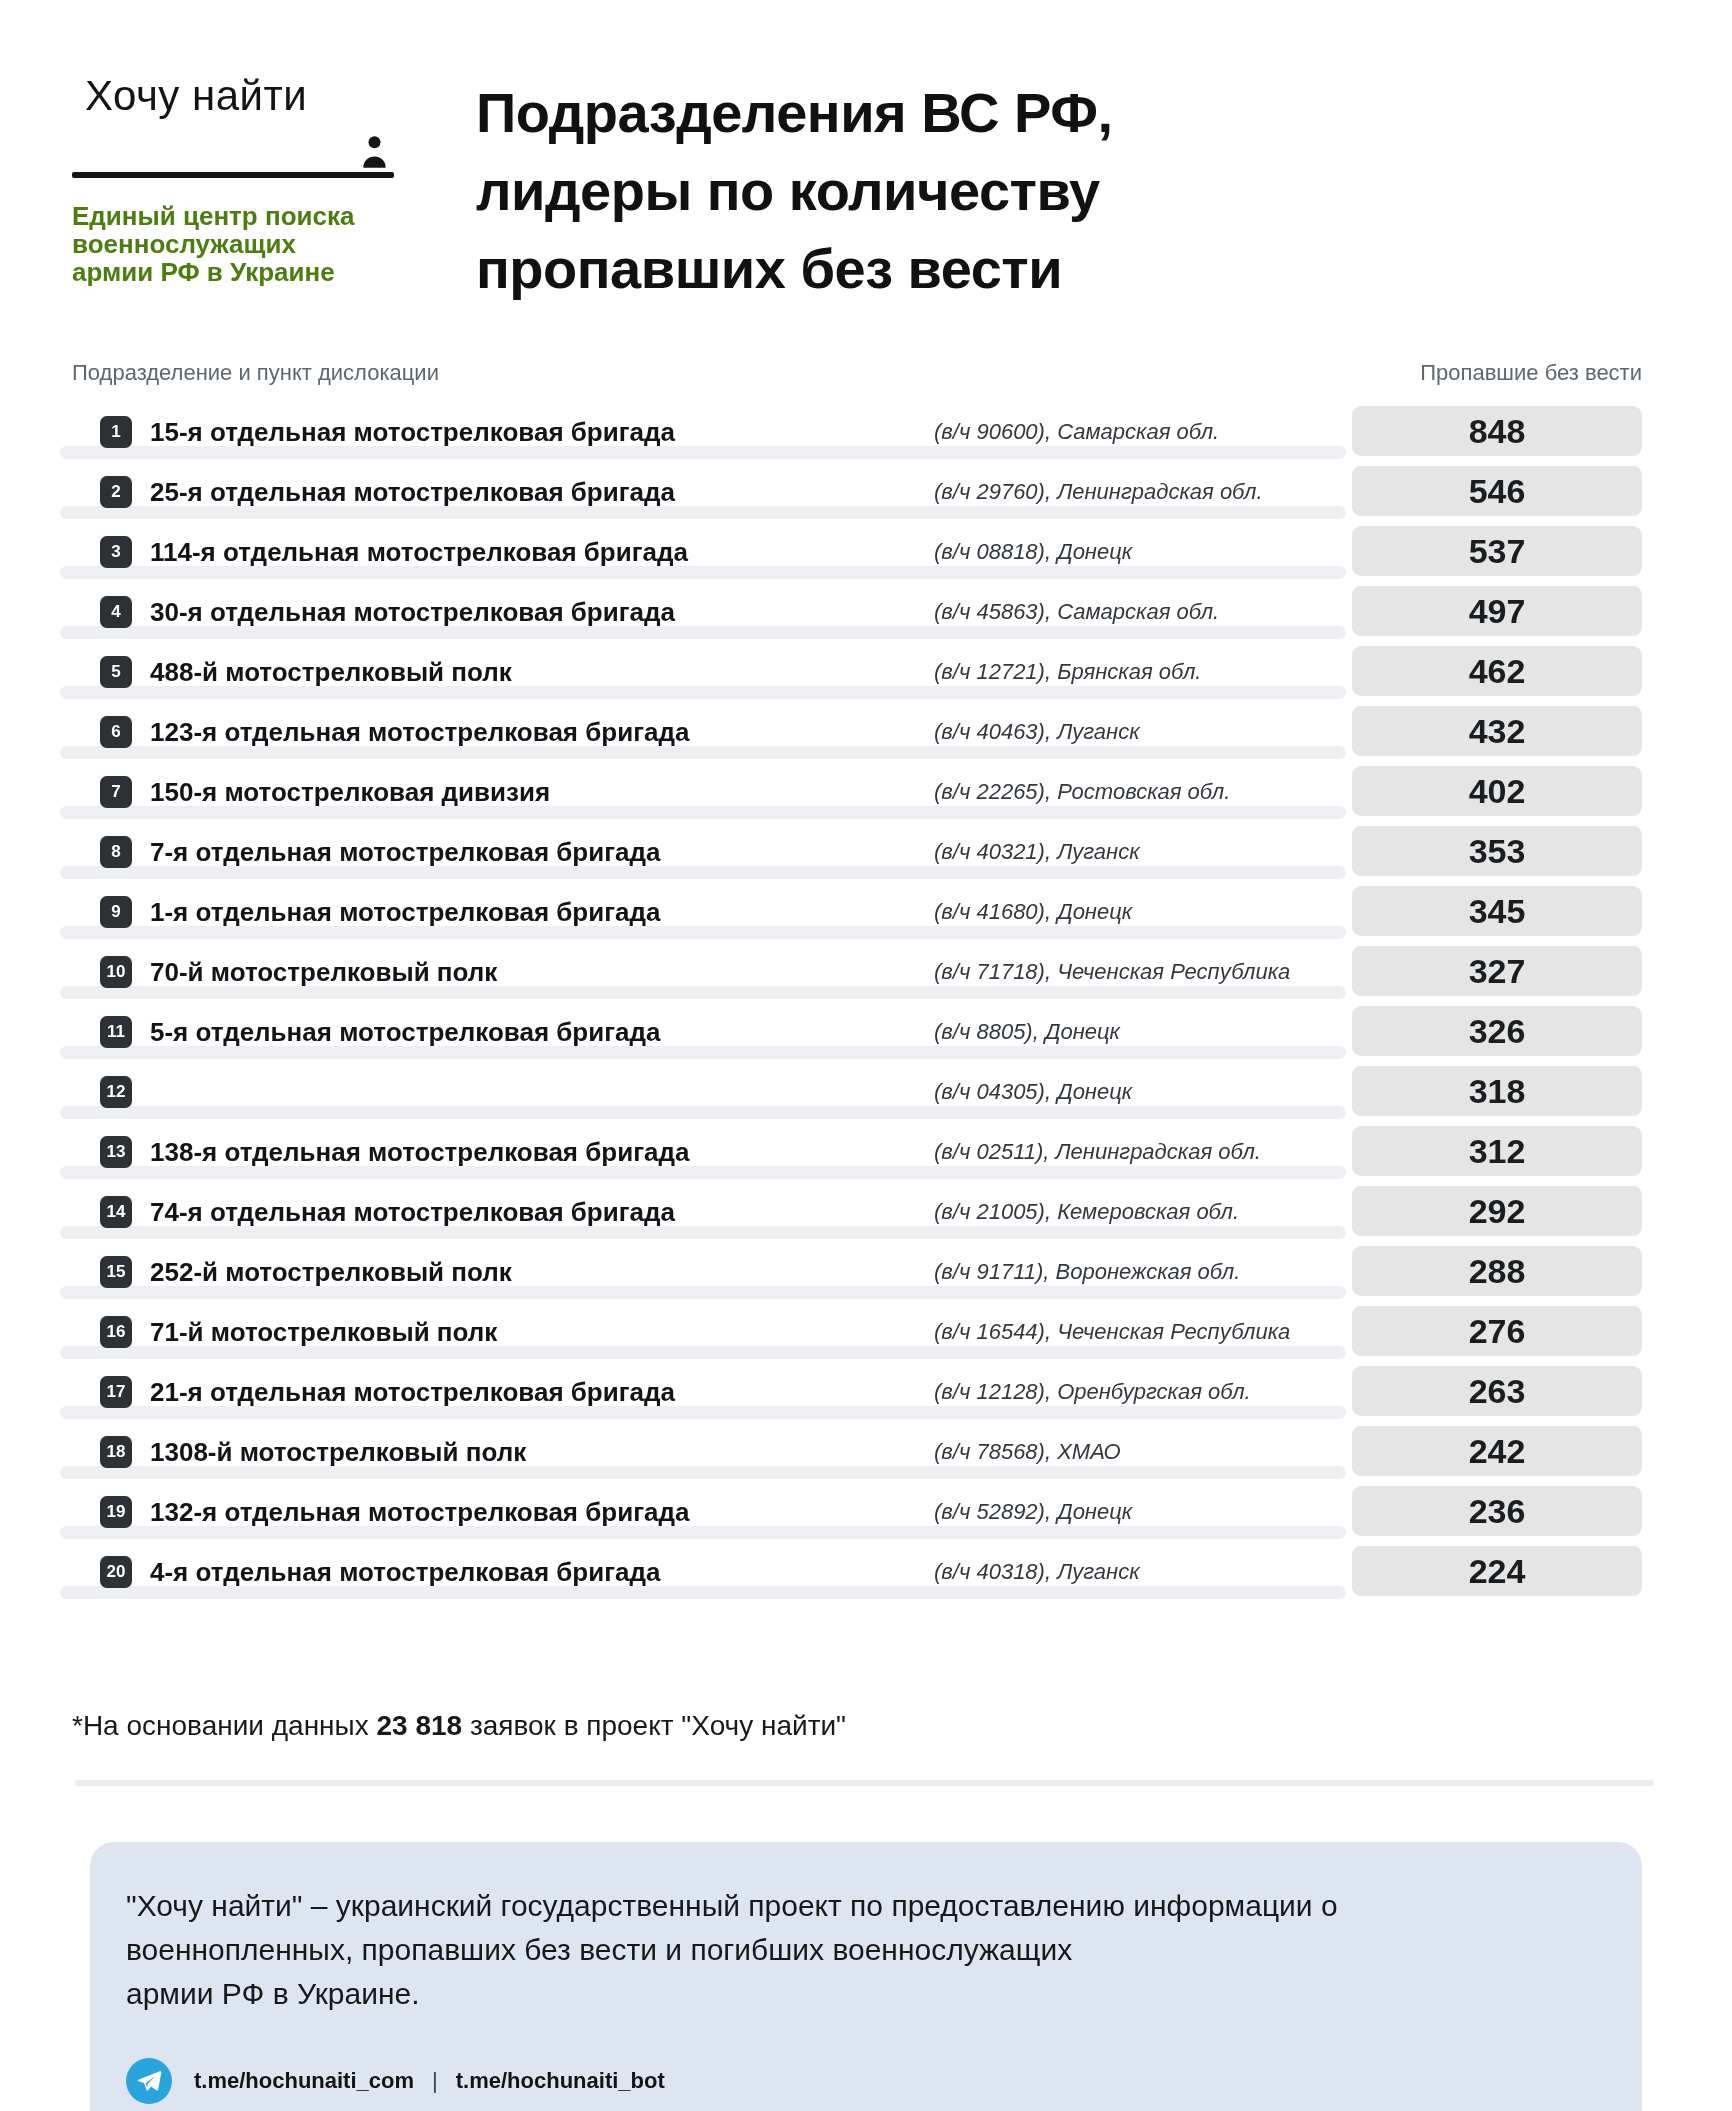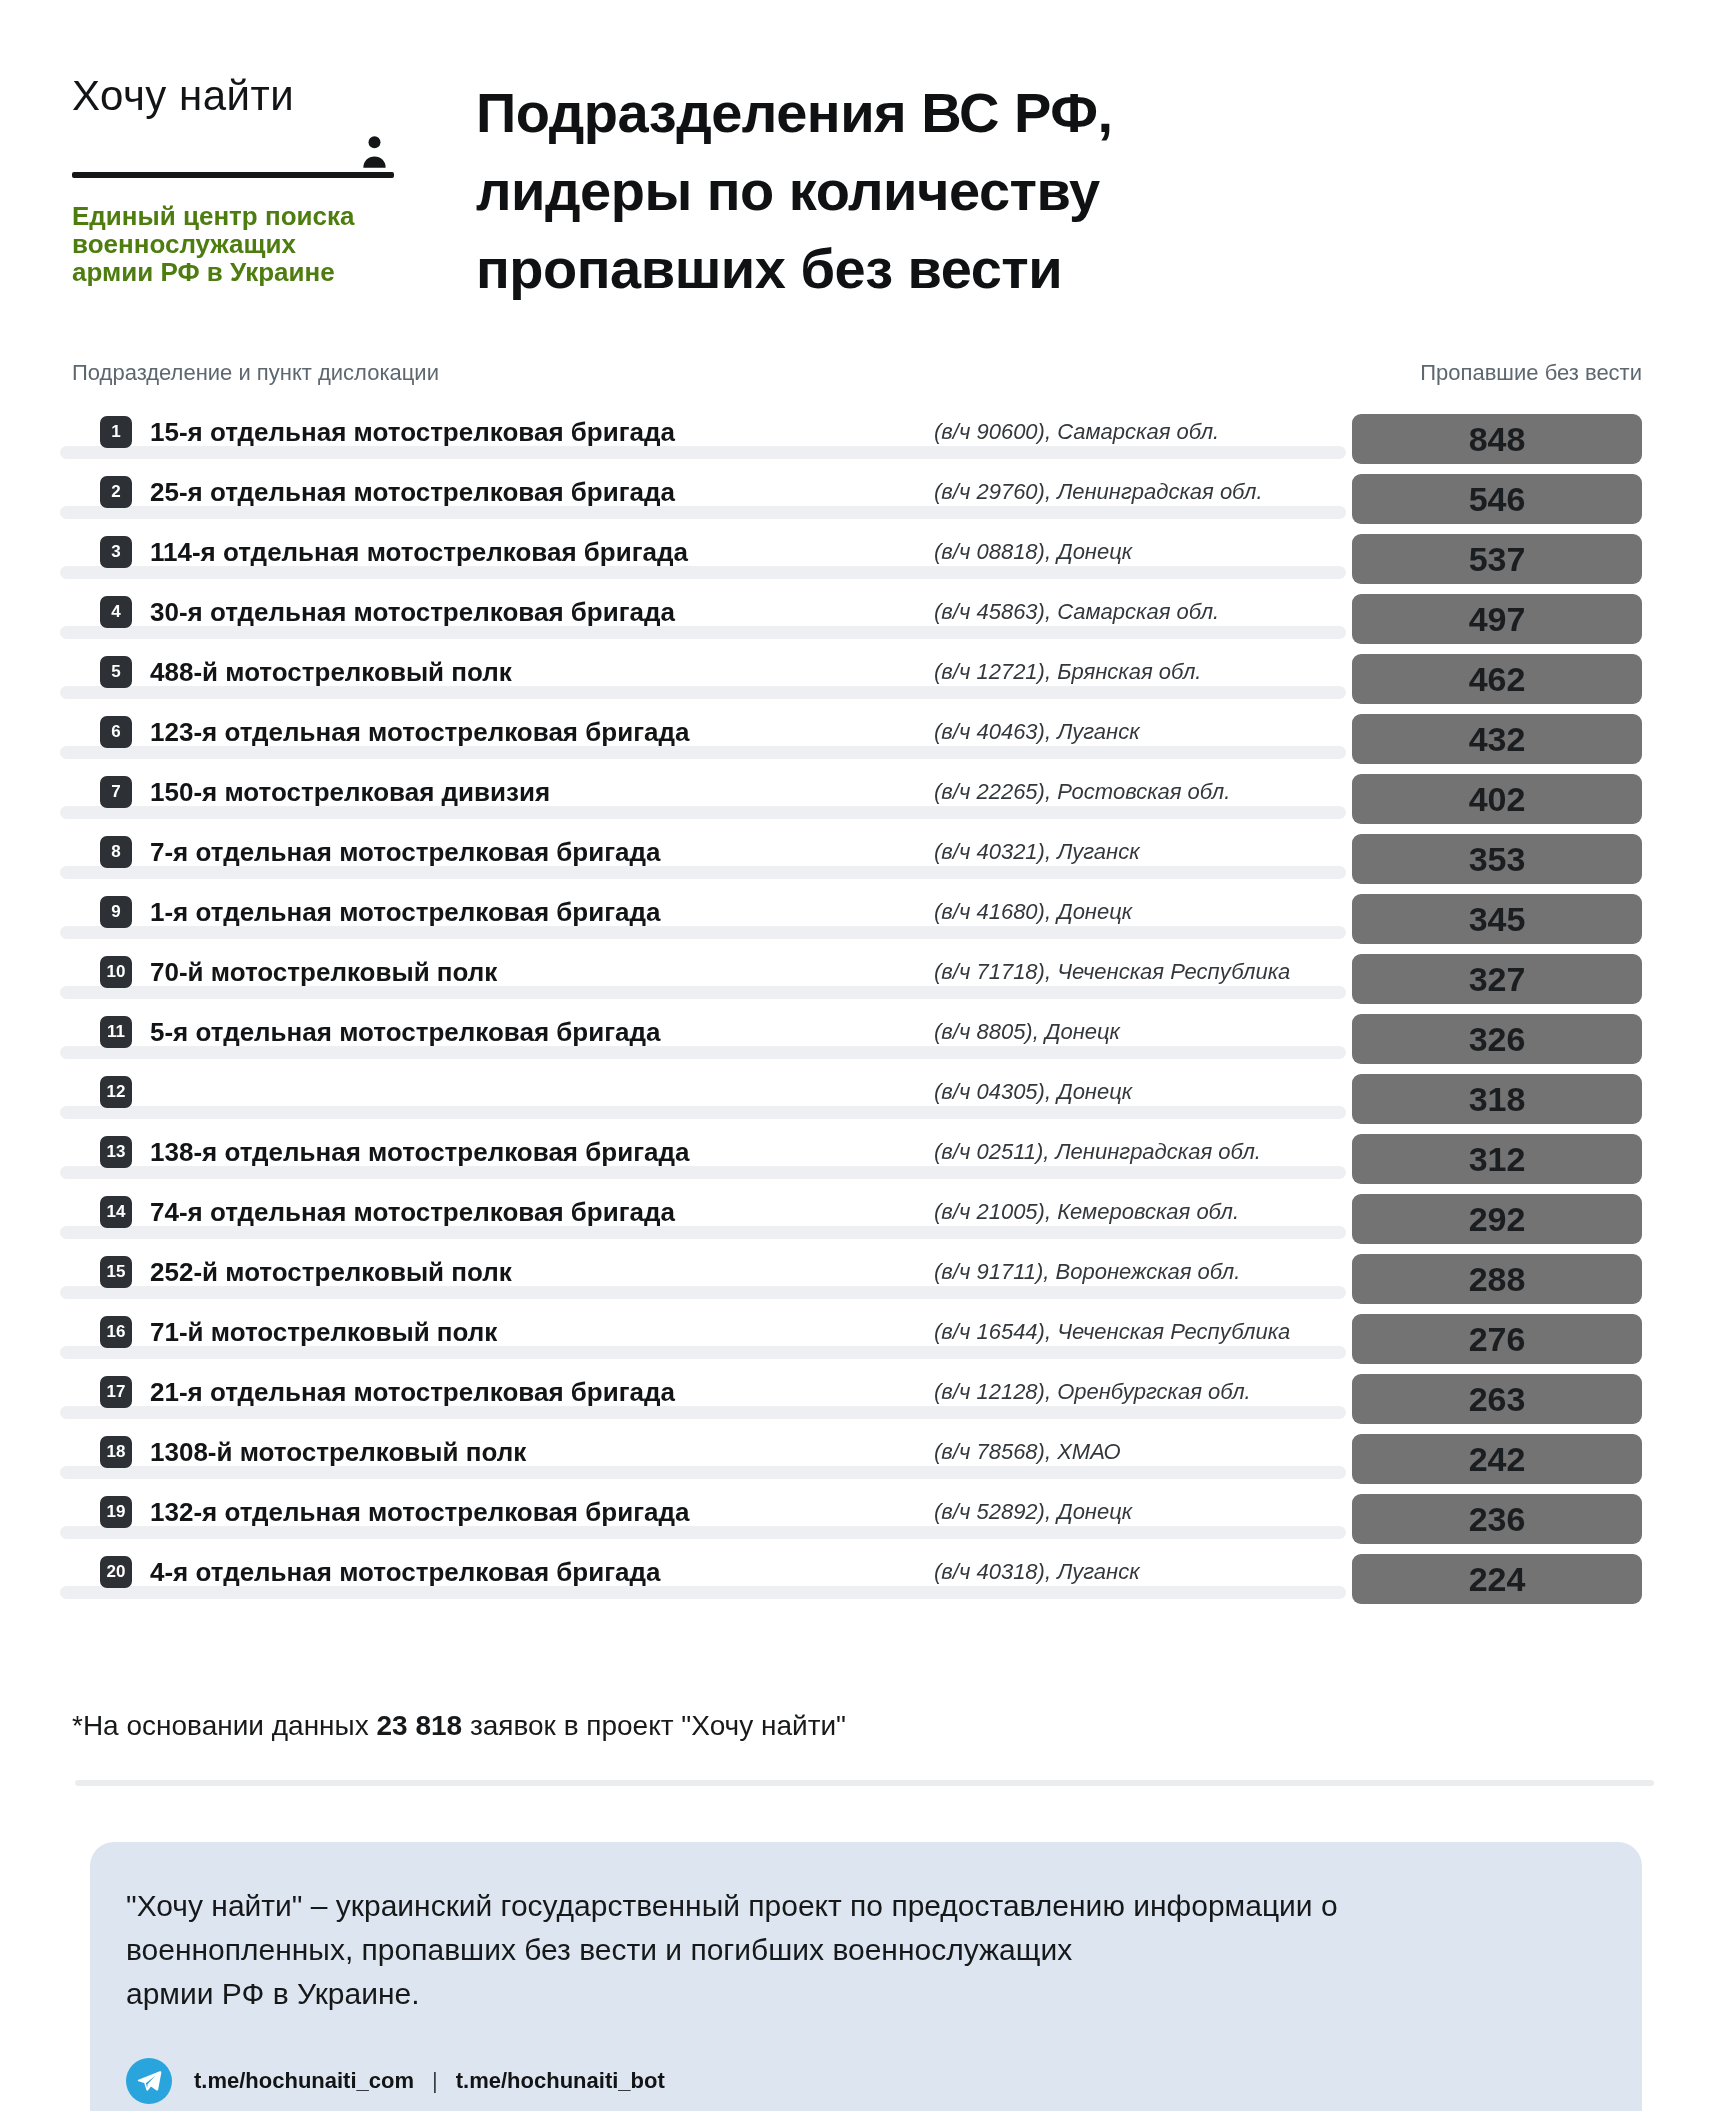--- a/index.html
+++ b/index.html
@@ -8,37 +8,37 @@
     width:1732px; min-height:2111px;
     font-family:"Liberation Sans","DejaVu Sans",sans-serif;
     color:#141618;
     position:relative;
   }
   .page { width:1732px; min-height:2111px; background:#fff; overflow:hidden; }
 
   
   .header { display:flex; align-items:flex-start; padding:72px 90px 0 72px; }
   .logo-block { width:322px; flex:0 0 322px; }
-  .logo-title { font-size:42px; font-weight:400; color:#121416; letter-spacing:.5px; }
+  .logo-title { font-size:42px; font-weight:400; color:#121416; letter-spacing:.5px;margin-left:13px; }
   .logo-rule { position:relative; margin-top:52px; height:6px; background:#141618; border-radius:2px; }
   .logo-person { position:absolute; right:2px; bottom:6px; width:40px; height:40px; }
   .logo-subtitle { margin-top:24px; font-size:26px; line-height:28px; font-weight:700; color:#4d7c0f; white-space:pre-line; }
   .main-title { margin-left:82px; padding-top:2px; font-size:56px; line-height:78px; font-weight:800; letter-spacing:-.5px; color:#0f1112; white-space:pre-line; }
 
   
   .col-headers { display:flex; justify-content:space-between; align-items:baseline; margin:52px 90px 0 72px; font-size:22px; color:#5d6770; }
 
   
   .rows { margin:16px 90px 0 72px; }
   .row { position:relative; height:60px; display:flex; align-items:center; }
   .row-band { position:absolute; left:-12px; bottom:3px; width:1286px; height:13px; background:#edeff2; border-radius:8px; z-index:0; }
   .rank-badge { position:relative; z-index:1; margin-left:28px; width:32px; height:32px; flex:0 0 32px; background:#2d3135; border-radius:7px; color:#fff; font-size:17px; font-weight:700; display:flex; align-items:center; justify-content:center; }
   .unit-name { position:relative; z-index:1; margin-left:18px; font-size:26px; font-weight:700; color:#121416; white-space:nowrap; }
   .unit-loc { position:absolute; z-index:1; left:862px; font-size:22px; font-style:italic; color:#33383d; white-space:nowrap; }
-  .value-pill { position:absolute; z-index:1; right:0; top:4px; width:290px; height:50px; background:#737373; border-radius:9px; display:flex; align-items:center; justify-content:center; font-size:34px; font-weight:700; color:#1b1e21;margin-top:8px; }
+  .value-pill { position:absolute; z-index:1; right:0; top:4px; width:290px; height:50px; background:#e5e5e5; border-radius:9px; display:flex; align-items:center; justify-content:center; font-size:34px; font-weight:700; color:#1b1e21; }
 
   
   .footnote { margin:108px 90px 0 72px; font-size:28px; color:#17191b; }
   .footnote b { font-weight:800; }
   .footnote-divider { margin:38px 78px 0 75px; height:6px; background:#eaecee; border-radius:3px; }
 
   
   .info-box { margin:56px 90px 0 90px; background:#dde6f0; border-radius:24px; padding:42px 38px 46px 36px; }
   .info-text { font-size:30px; line-height:44px; color:#16181a; white-space:pre-line; }
   .tg-row { margin-top:42px; display:flex; align-items:center; }

